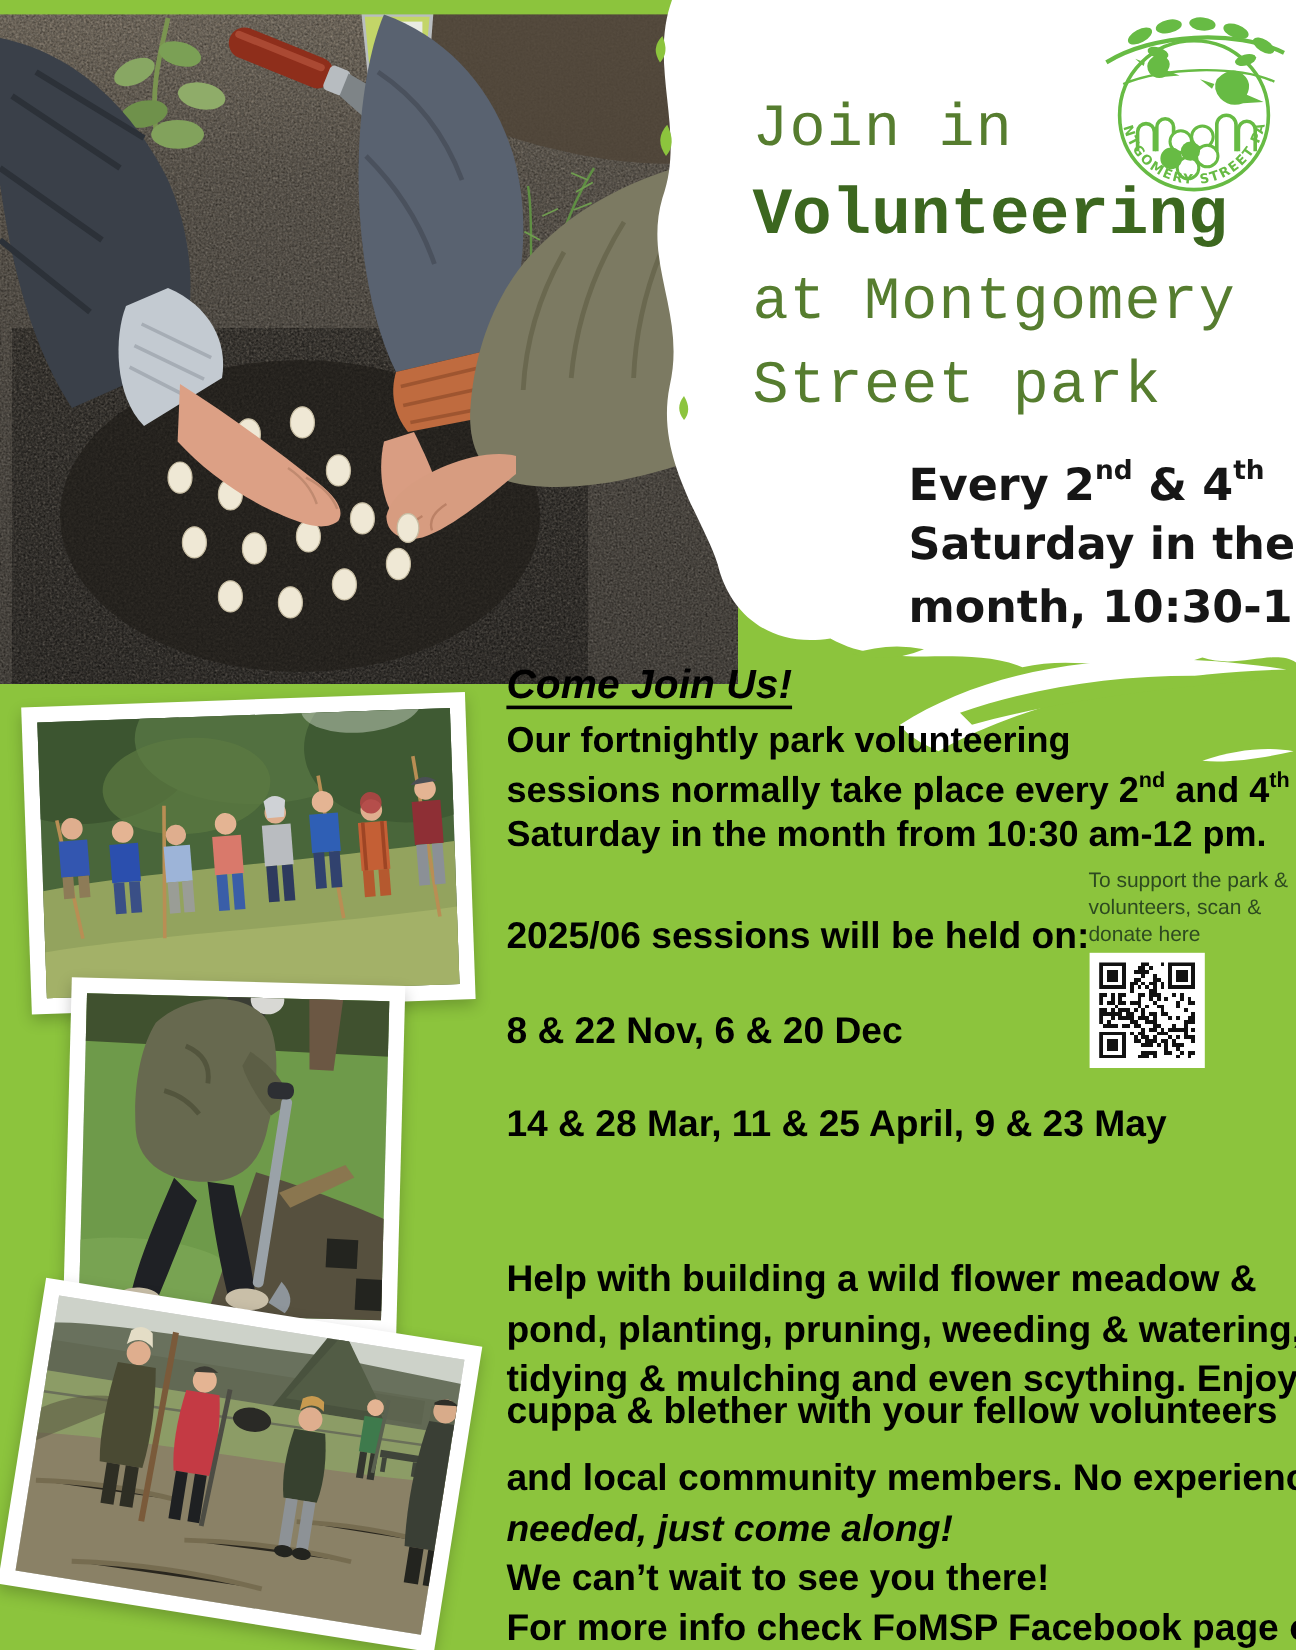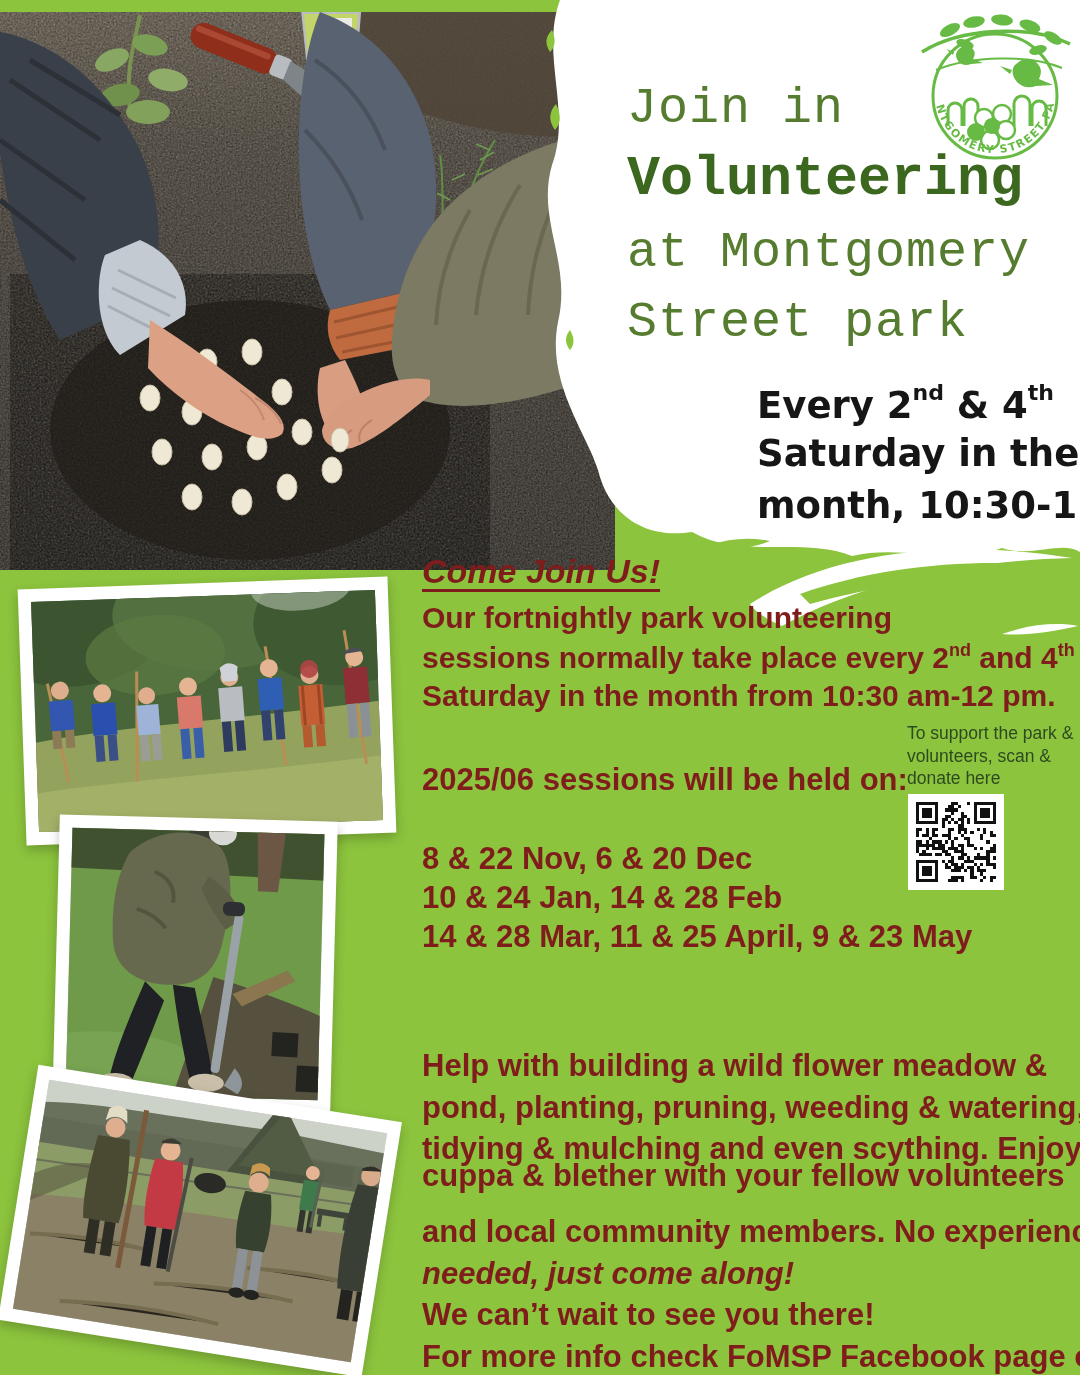--- a/index.html
+++ b/index.html
@@ -16,21 +16,21 @@
   }
   
   #blob{left:500px; top:0; width:580px; height:680px; pointer-events:none;}
   .title-line{position:absolute; left:627px; color:var(--title-green,#567d2f);
     font-family:Liberation Mono, monospace; font-size:50px; letter-spacing:1px; white-space:nowrap;}
   #title2{font-weight:700; font-size:55px; color:var(--title-green-dark,#3c671f); letter-spacing:0;}
   .sched-line{position:absolute; left:733px; color:var(--heading-black,#161616);
     font-family:"DejaVu Sans", sans-serif; font-weight:700; font-size:37px; white-space:nowrap;margin-left:24px;}
   .sched-line sup{font-size:22px; vertical-align:18px;}
   
-  .wtxt{position:absolute; left:422px; color:#7f1d1d; font-weight:700; white-space:nowrap;}
+  .wtxt{position:absolute; left:422px; color:#000000; font-weight:700; white-space:nowrap;}
   #comejoin{top:552px; font-size:34px; font-style:italic; text-decoration:underline; text-underline-offset:6px;}
   .intro{font-size:30px;}
   .intro sup{font-size:18px; vertical-align:12px;}
   .sess{font-size:31px;}
   .outro-line{font-size:31px;margin-top:47px;}
   
   #donate-note{position:absolute; left:907px; top:722px; width:172px;
     color:var(--qr-note-green,#2d4a20); font-size:17.5px; line-height:22.5px; font-weight:400;}
   #qr{position:absolute; left:908px; top:794px; width:96px; height:96px; background:#fff;}
   #qr svg{position:absolute; left:8px; top:8px;}
@@ -236,21 +236,20 @@
 
   <div class="wtxt" id="comejoin">Come Join Us!</div>
   <div class="wtxt intro" style="top:601px;">Our fortnightly park volunteering</div>
   <div class="wtxt intro" style="top:640px;">
     <span>sessions normally take place every 2</span><sup>nd</sup><span> and 4</span><sup>th</sup>
   </div>
   <div class="wtxt intro" style="top:679px;">Saturday in the month from 10:30 am-12 pm.</div>
 
   <div class="wtxt sess" style="top:762px;">2025/06 sessions will be held on:</div>
   <div class="wtxt sess" style="top:841px;">8 &amp; 22 Nov, 6 &amp; 20 Dec</div>
-  <div class="wtxt sess" style="top:880px;">10 &amp; 24 Jan, 14 &amp; 28 Feb</div>
   <div class="wtxt sess" style="top:919px;">14 &amp; 28 Mar, 11 &amp; 25 April, 9 &amp; 23 May</div>
 
   <div id="donate-note">To support the park &amp; volunteers, scan &amp; donate here</div>
   <div id="qr">
     <svg id="qrsvg" width="80" height="80" viewBox="0 0 25 25" shape-rendering="crispEdges">
         <path d="M0 0h1v1h-1zM1 0h1v1h-1zM2 0h1v1h-1zM3 0h1v1h-1zM4 0h1v1h-1zM5 0h1v1h-1zM6 0h1v1h-1zM11 0h1v1h-1zM12 0h1v1h-1zM16 0h1v1h-1zM18 0h1v1h-1zM19 0h1v1h-1zM20 0h1v1h-1zM21 0h1v1h-1zM22 0h1v1h-1zM23 0h1v1h-1zM24 0h1v1h-1zM0 1h1v1h-1zM6 1h1v1h-1zM10 1h1v1h-1zM11 1h1v1h-1zM13 1h1v1h-1zM18 1h1v1h-1zM24 1h1v1h-1zM0 2h1v1h-1zM2 2h1v1h-1zM3 2h1v1h-1zM4 2h1v1h-1zM6 2h1v1h-1zM9 2h1v1h-1zM10 2h1v1h-1zM11 2h1v1h-1zM12 2h1v1h-1zM18 2h1v1h-1zM20 2h1v1h-1zM21 2h1v1h-1zM22 2h1v1h-1zM24 2h1v1h-1zM0 3h1v1h-1zM2 3h1v1h-1zM3 3h1v1h-1zM4 3h1v1h-1zM6 3h1v1h-1zM11 3h1v1h-1zM14 3h1v1h-1zM18 3h1v1h-1zM20 3h1v1h-1zM21 3h1v1h-1zM22 3h1v1h-1zM24 3h1v1h-1zM0 4h1v1h-1zM2 4h1v1h-1zM3 4h1v1h-1zM4 4h1v1h-1zM6 4h1v1h-1zM9 4h1v1h-1zM10 4h1v1h-1zM14 4h1v1h-1zM15 4h1v1h-1zM18 4h1v1h-1zM20 4h1v1h-1zM21 4h1v1h-1zM22 4h1v1h-1zM24 4h1v1h-1zM0 5h1v1h-1zM6 5h1v1h-1zM8 5h1v1h-1zM9 5h1v1h-1zM11 5h1v1h-1zM13 5h1v1h-1zM14 5h1v1h-1zM16 5h1v1h-1zM18 5h1v1h-1zM24 5h1v1h-1zM0 6h1v1h-1zM1 6h1v1h-1zM2 6h1v1h-1zM3 6h1v1h-1zM4 6h1v1h-1zM5 6h1v1h-1zM6 6h1v1h-1zM8 6h1v1h-1zM10 6h1v1h-1zM12 6h1v1h-1zM14 6h1v1h-1zM16 6h1v1h-1zM18 6h1v1h-1zM19 6h1v1h-1zM20 6h1v1h-1zM21 6h1v1h-1zM22 6h1v1h-1zM23 6h1v1h-1zM24 6h1v1h-1zM8 7h1v1h-1zM13 7h1v1h-1zM14 7h1v1h-1zM0 8h1v1h-1zM1 8h1v1h-1zM3 8h1v1h-1zM5 8h1v1h-1zM6 8h1v1h-1zM10 8h1v1h-1zM11 8h1v1h-1zM13 8h1v1h-1zM14 8h1v1h-1zM15 8h1v1h-1zM19 8h1v1h-1zM21 8h1v1h-1zM0 9h1v1h-1zM3 9h1v1h-1zM5 9h1v1h-1zM10 9h1v1h-1zM13 9h1v1h-1zM15 9h1v1h-1zM17 9h1v1h-1zM21 9h1v1h-1zM23 9h1v1h-1zM0 10h1v1h-1zM2 10h1v1h-1zM3 10h1v1h-1zM5 10h1v1h-1zM6 10h1v1h-1zM8 10h1v1h-1zM9 10h1v1h-1zM10 10h1v1h-1zM14 10h1v1h-1zM20 10h1v1h-1zM23 10h1v1h-1zM24 10h1v1h-1zM4 11h1v1h-1zM10 11h1v1h-1zM12 11h1v1h-1zM15 11h1v1h-1zM16 11h1v1h-1zM20 11h1v1h-1zM0 12h1v1h-1zM1 12h1v1h-1zM3 12h1v1h-1zM5 12h1v1h-1zM6 12h1v1h-1zM7 12h1v1h-1zM9 12h1v1h-1zM11 12h1v1h-1zM16 12h1v1h-1zM22 12h1v1h-1zM0 13h1v1h-1zM1 13h1v1h-1zM2 13h1v1h-1zM3 13h1v1h-1zM4 13h1v1h-1zM5 13h1v1h-1zM7 13h1v1h-1zM8 13h1v1h-1zM11 13h1v1h-1zM13 13h1v1h-1zM14 13h1v1h-1zM16 13h1v1h-1zM17 13h1v1h-1zM24 13h1v1h-1zM0 14h1v1h-1zM3 14h1v1h-1zM5 14h1v1h-1zM6 14h1v1h-1zM7 14h1v1h-1zM8 14h1v1h-1zM10 14h1v1h-1zM11 14h1v1h-1zM12 14h1v1h-1zM14 14h1v1h-1zM18 14h1v1h-1zM20 14h1v1h-1zM23 14h1v1h-1zM24 14h1v1h-1zM0 15h1v1h-1zM2 15h1v1h-1zM8 15h1v1h-1zM9 15h1v1h-1zM12 15h1v1h-1zM13 15h1v1h-1zM14 15h1v1h-1zM22 15h1v1h-1zM23 15h1v1h-1zM24 15h1v1h-1zM1 16h1v1h-1zM2 16h1v1h-1zM3 16h1v1h-1zM4 16h1v1h-1zM6 16h1v1h-1zM7 16h1v1h-1zM9 16h1v1h-1zM10 16h1v1h-1zM14 16h1v1h-1zM15 16h1v1h-1zM19 16h1v1h-1zM22 16h1v1h-1zM11 17h1v1h-1zM13 17h1v1h-1zM14 17h1v1h-1zM16 17h1v1h-1zM18 17h1v1h-1zM19 17h1v1h-1zM20 17h1v1h-1zM21 17h1v1h-1zM22 17h1v1h-1zM24 17h1v1h-1zM0 18h1v1h-1zM1 18h1v1h-1zM2 18h1v1h-1zM3 18h1v1h-1zM4 18h1v1h-1zM5 18h1v1h-1zM6 18h1v1h-1zM8 18h1v1h-1zM10 18h1v1h-1zM11 18h1v1h-1zM15 18h1v1h-1zM16 18h1v1h-1zM17 18h1v1h-1zM22 18h1v1h-1zM0 19h1v1h-1zM6 19h1v1h-1zM9 19h1v1h-1zM11 19h1v1h-1zM12 19h1v1h-1zM14 19h1v1h-1zM18 19h1v1h-1zM20 19h1v1h-1zM22 19h1v1h-1zM23 19h1v1h-1zM24 19h1v1h-1zM0 20h1v1h-1zM2 20h1v1h-1zM3 20h1v1h-1zM4 20h1v1h-1zM6 20h1v1h-1zM9 20h1v1h-1zM10 20h1v1h-1zM12 20h1v1h-1zM13 20h1v1h-1zM14 20h1v1h-1zM16 20h1v1h-1zM17 20h1v1h-1zM19 20h1v1h-1zM24 20h1v1h-1zM0 21h1v1h-1zM2 21h1v1h-1zM3 21h1v1h-1zM4 21h1v1h-1zM6 21h1v1h-1zM11 21h1v1h-1zM12 21h1v1h-1zM13 21h1v1h-1zM15 21h1v1h-1zM17 21h1v1h-1zM19 21h1v1h-1zM20 21h1v1h-1zM21 21h1v1h-1zM0 22h1v1h-1zM2 22h1v1h-1zM3 22h1v1h-1zM4 22h1v1h-1zM6 22h1v1h-1zM17 22h1v1h-1zM20 22h1v1h-1zM0 23h1v1h-1zM6 23h1v1h-1zM11 23h1v1h-1zM12 23h1v1h-1zM13 23h1v1h-1zM14 23h1v1h-1zM17 23h1v1h-1zM18 23h1v1h-1zM21 23h1v1h-1zM23 23h1v1h-1zM24 23h1v1h-1zM0 24h1v1h-1zM1 24h1v1h-1zM2 24h1v1h-1zM3 24h1v1h-1zM4 24h1v1h-1zM5 24h1v1h-1zM6 24h1v1h-1zM10 24h1v1h-1zM11 24h1v1h-1zM12 24h1v1h-1zM14 24h1v1h-1zM20 24h1v1h-1zM23 24h1v1h-1z" fill="#111"></path>
       </svg>
   </div>
 
   <div class="wtxt outro-line" style="top:1001px;">Help with building a wild flower meadow &amp;</div>

